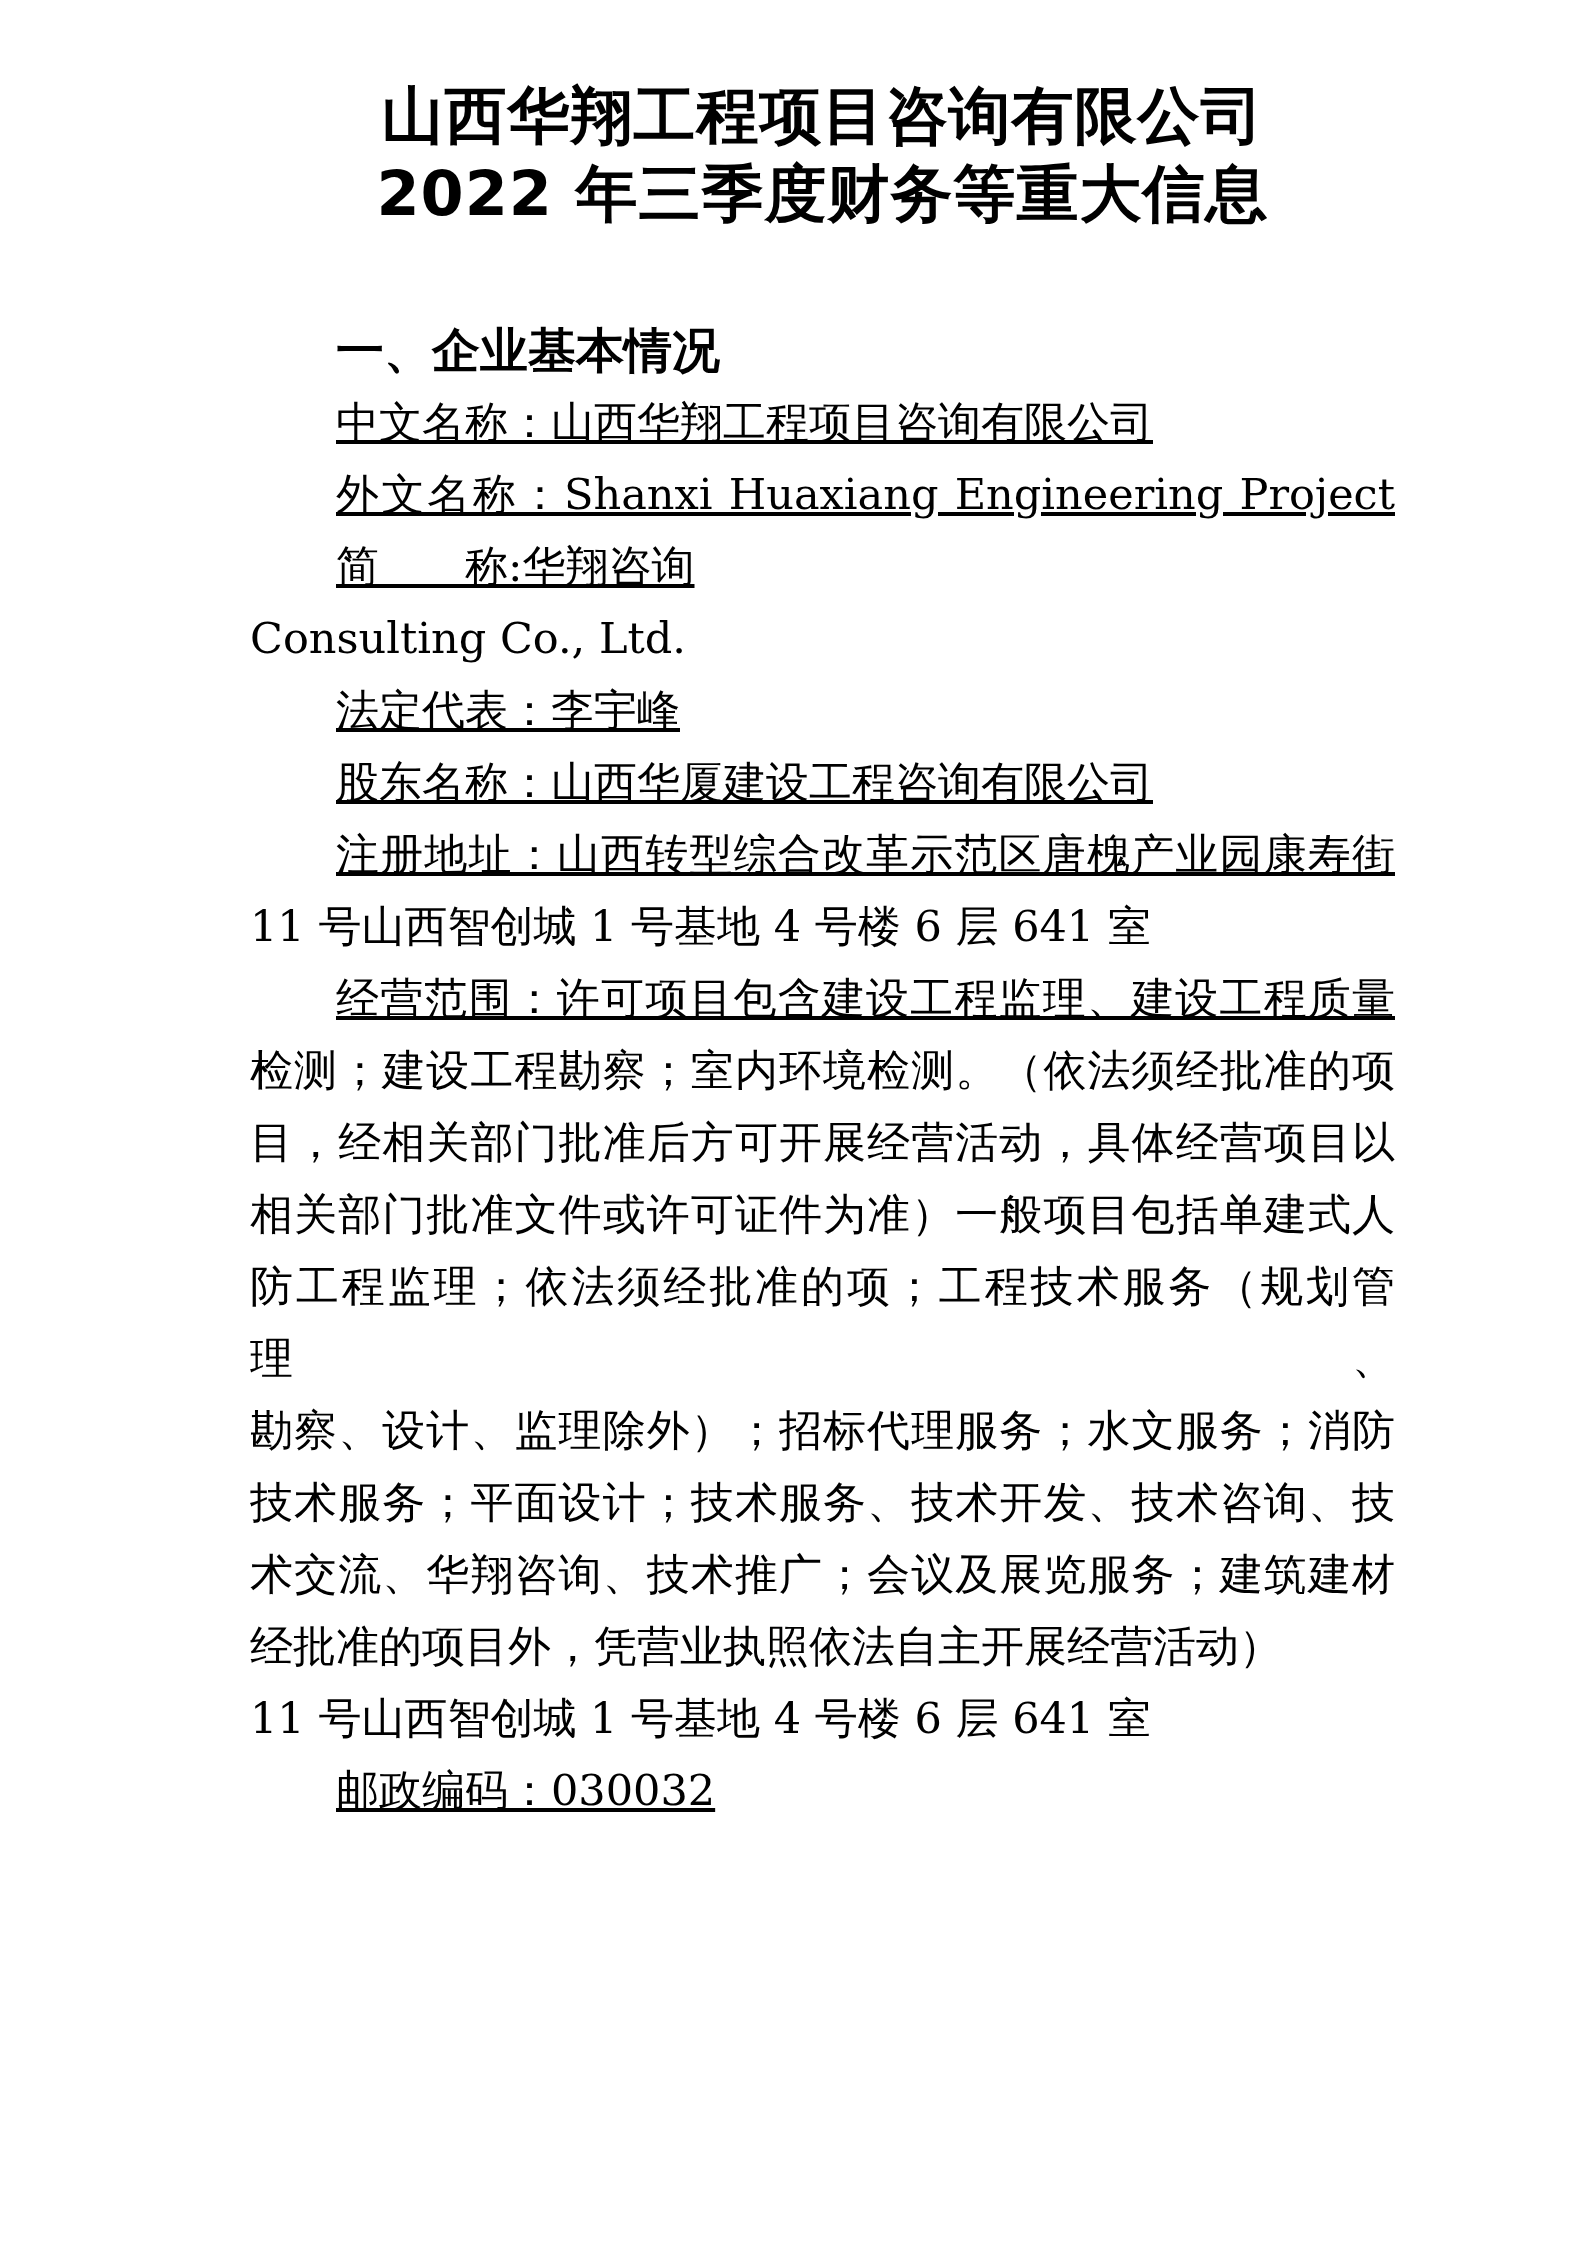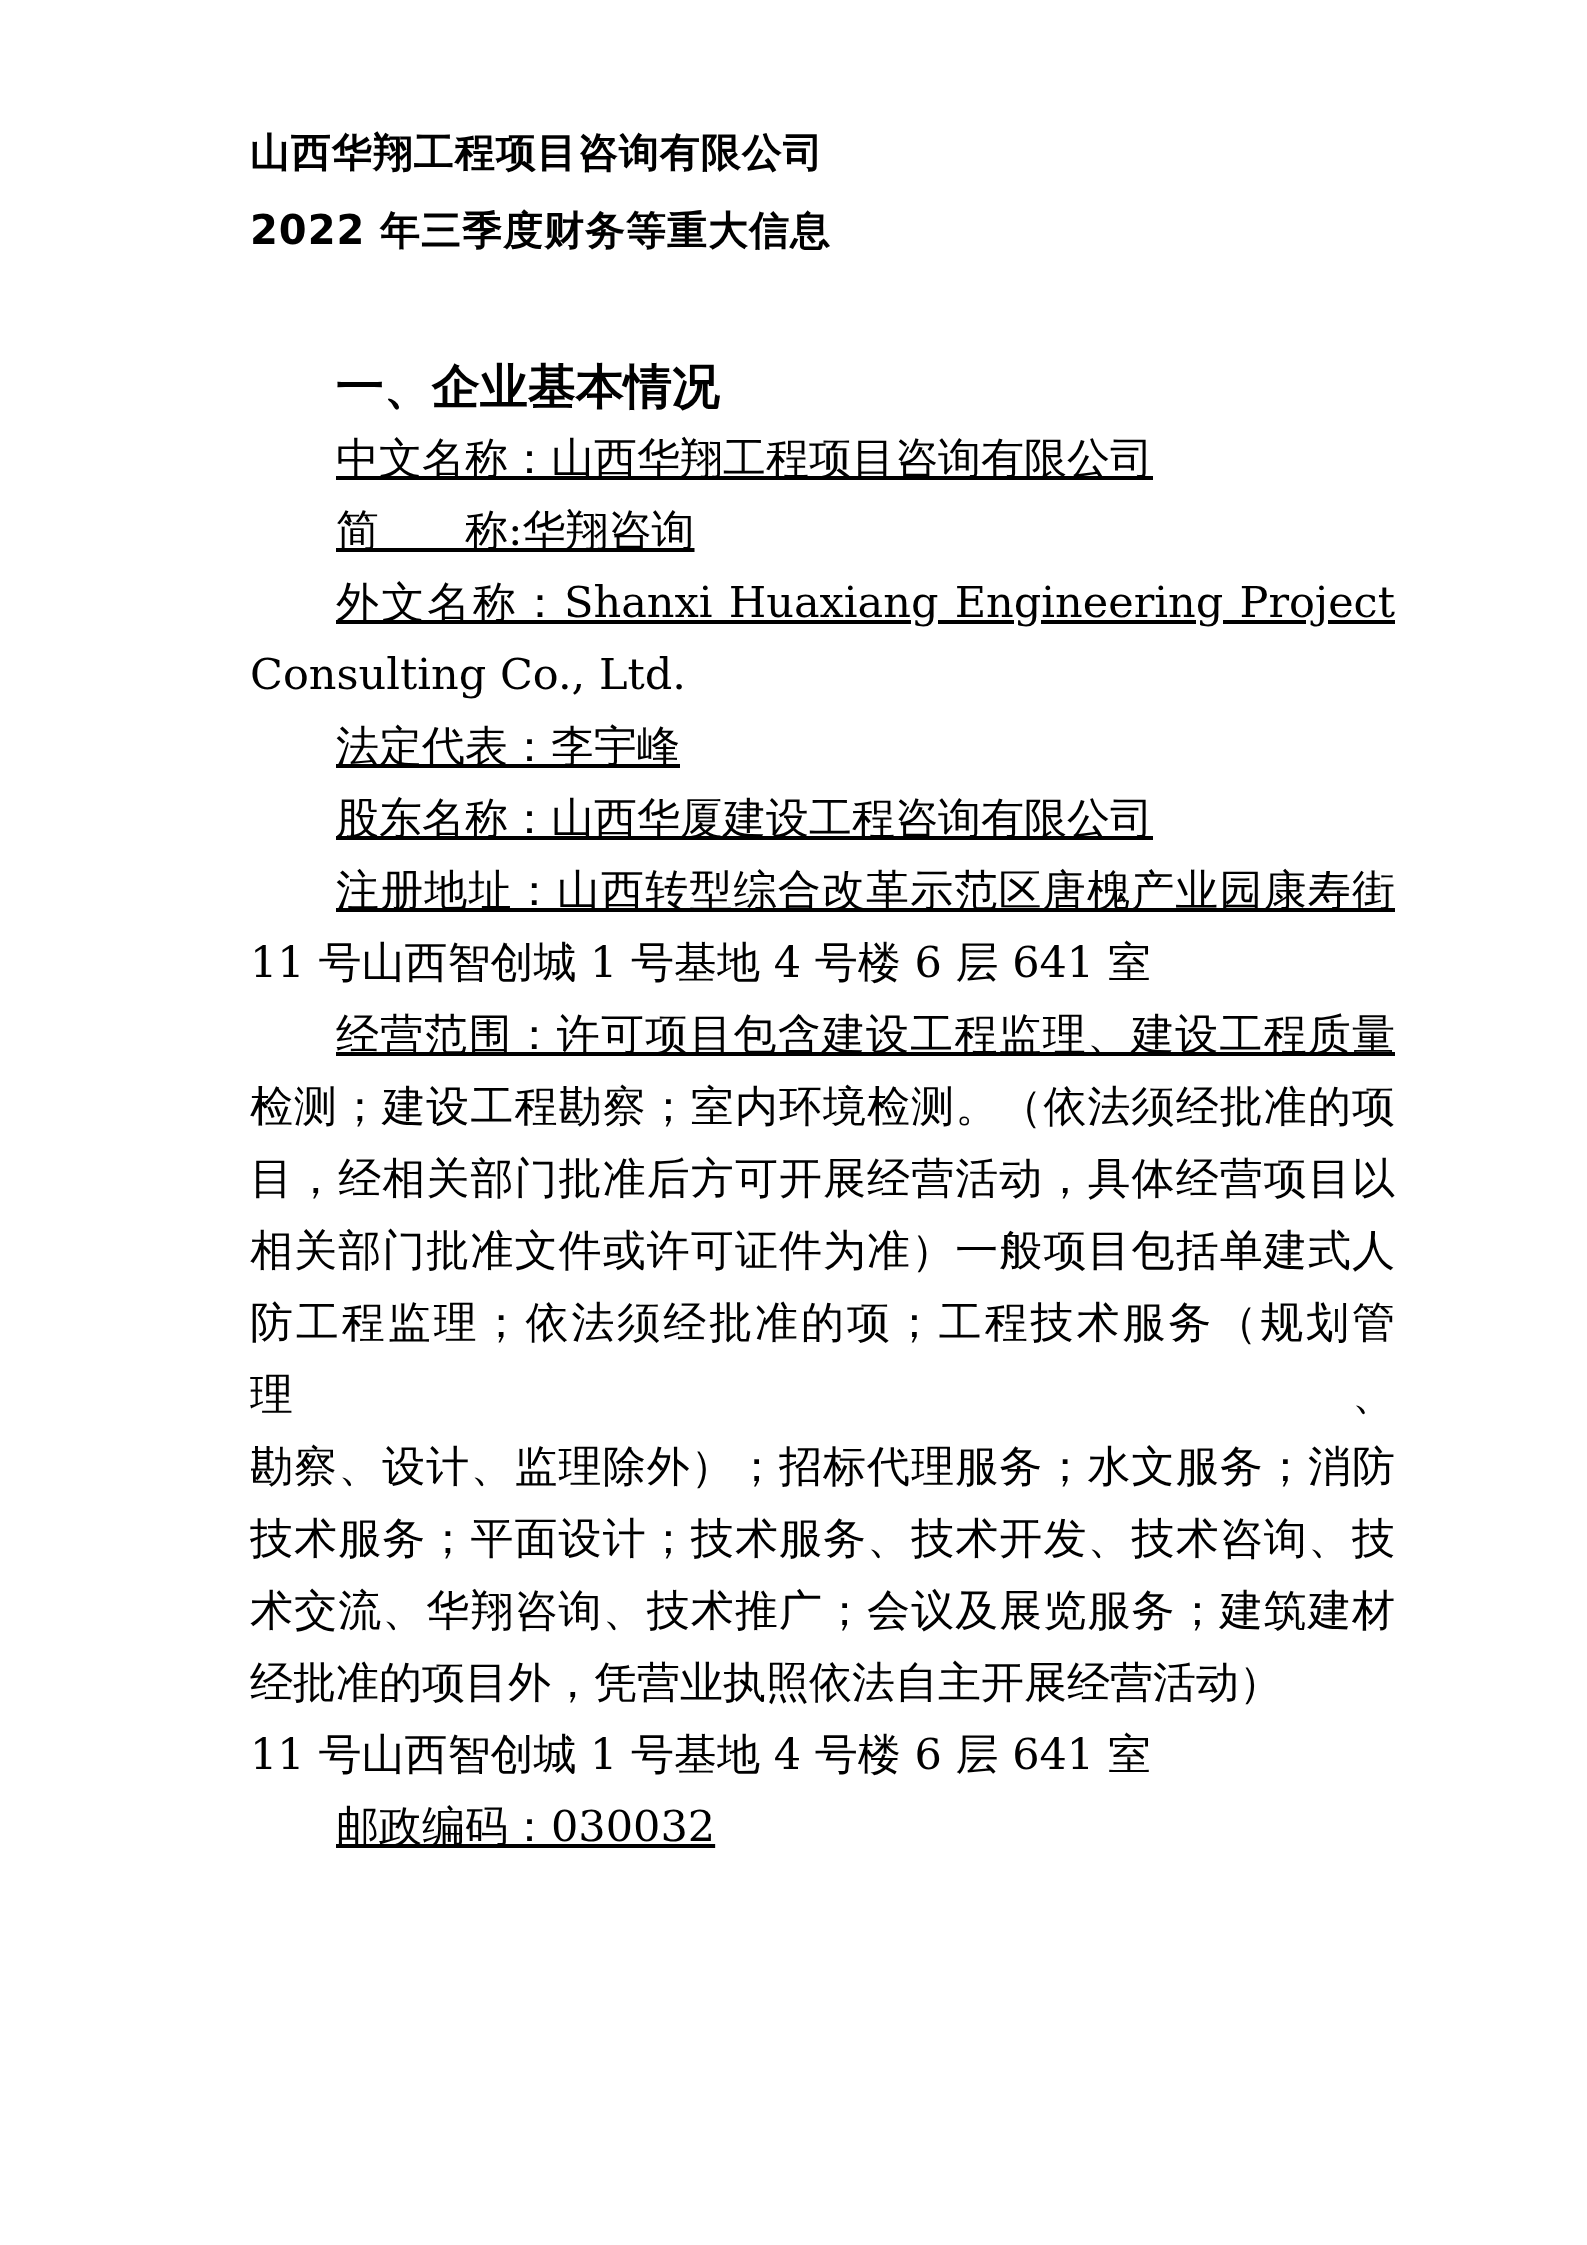--- a/index.html
+++ b/index.html
@@ -14,25 +14,25 @@
     position: relative;
     overflow: hidden;
   }
   .page {
     position: absolute;
     left: 250px;
     top: 0;
     width: 1145px;
   }
   .title-block {
-    margin-top: 113px;
-    text-align: left;
+    margin-top: 77px;
+    text-align: center;
     font-family: "DejaVu Sans", "Liberation Sans", sans-serif;
     font-weight: 700;
-    font-size: 40px;
+    font-size: 62px;
     line-height: 78px;
     letter-spacing: 1px;
   }
   .heading {
     margin-top: 81px;
     padding-left: 86px;
     font-family: "DejaVu Sans", "Liberation Sans", sans-serif;
     font-weight: 700;
     font-size: 48px;
     line-height: 72px;
@@ -61,22 +61,22 @@
 
   <div class="title-block">
     <div>山西华翔工程项目咨询有限公司</div>
     <div>2022 年三季度财务等重大信息</div>
   </div>
 
   <div class="heading">一、企业基本情况</div>
 
   <div class="doc-body">
     <div class="ln indent">中文名称：山西华翔工程项目咨询有限公司</div>
+    <div class="ln indent just">外文名称：Shanxi Huaxiang Engineering Project</div>
     <div class="ln indent">简　　称:华翔咨询</div>
-    <div class="ln indent just">外文名称：Shanxi Huaxiang Engineering Project</div>
     <div class="ln">Consulting Co., Ltd.</div>
     <div class="ln indent">法定代表：李宇峰</div>
     <div class="ln indent">股东名称：山西华厦建设工程咨询有限公司</div>
     <div class="ln indent just">注册地址：山西转型综合改革示范区唐槐产业园康寿街</div>
     <div class="ln">11 号山西智创城 1 号基地 4 号楼 6 层 641 室</div>
     <div class="ln indent just">经营范围：许可项目包含建设工程监理、建设工程质量</div>
     <div class="ln just">检测；建设工程勘察；室内环境检测。（依法须经批准的项</div>
     <div class="ln just">目，经相关部门批准后方可开展经营活动，具体经营项目以</div>
     <div class="ln just">相关部门批准文件或许可证件为准）一般项目包括单建式人</div>
     <div class="ln just">防工程监理；依法须经批准的项；工程技术服务（规划管理、</div>

